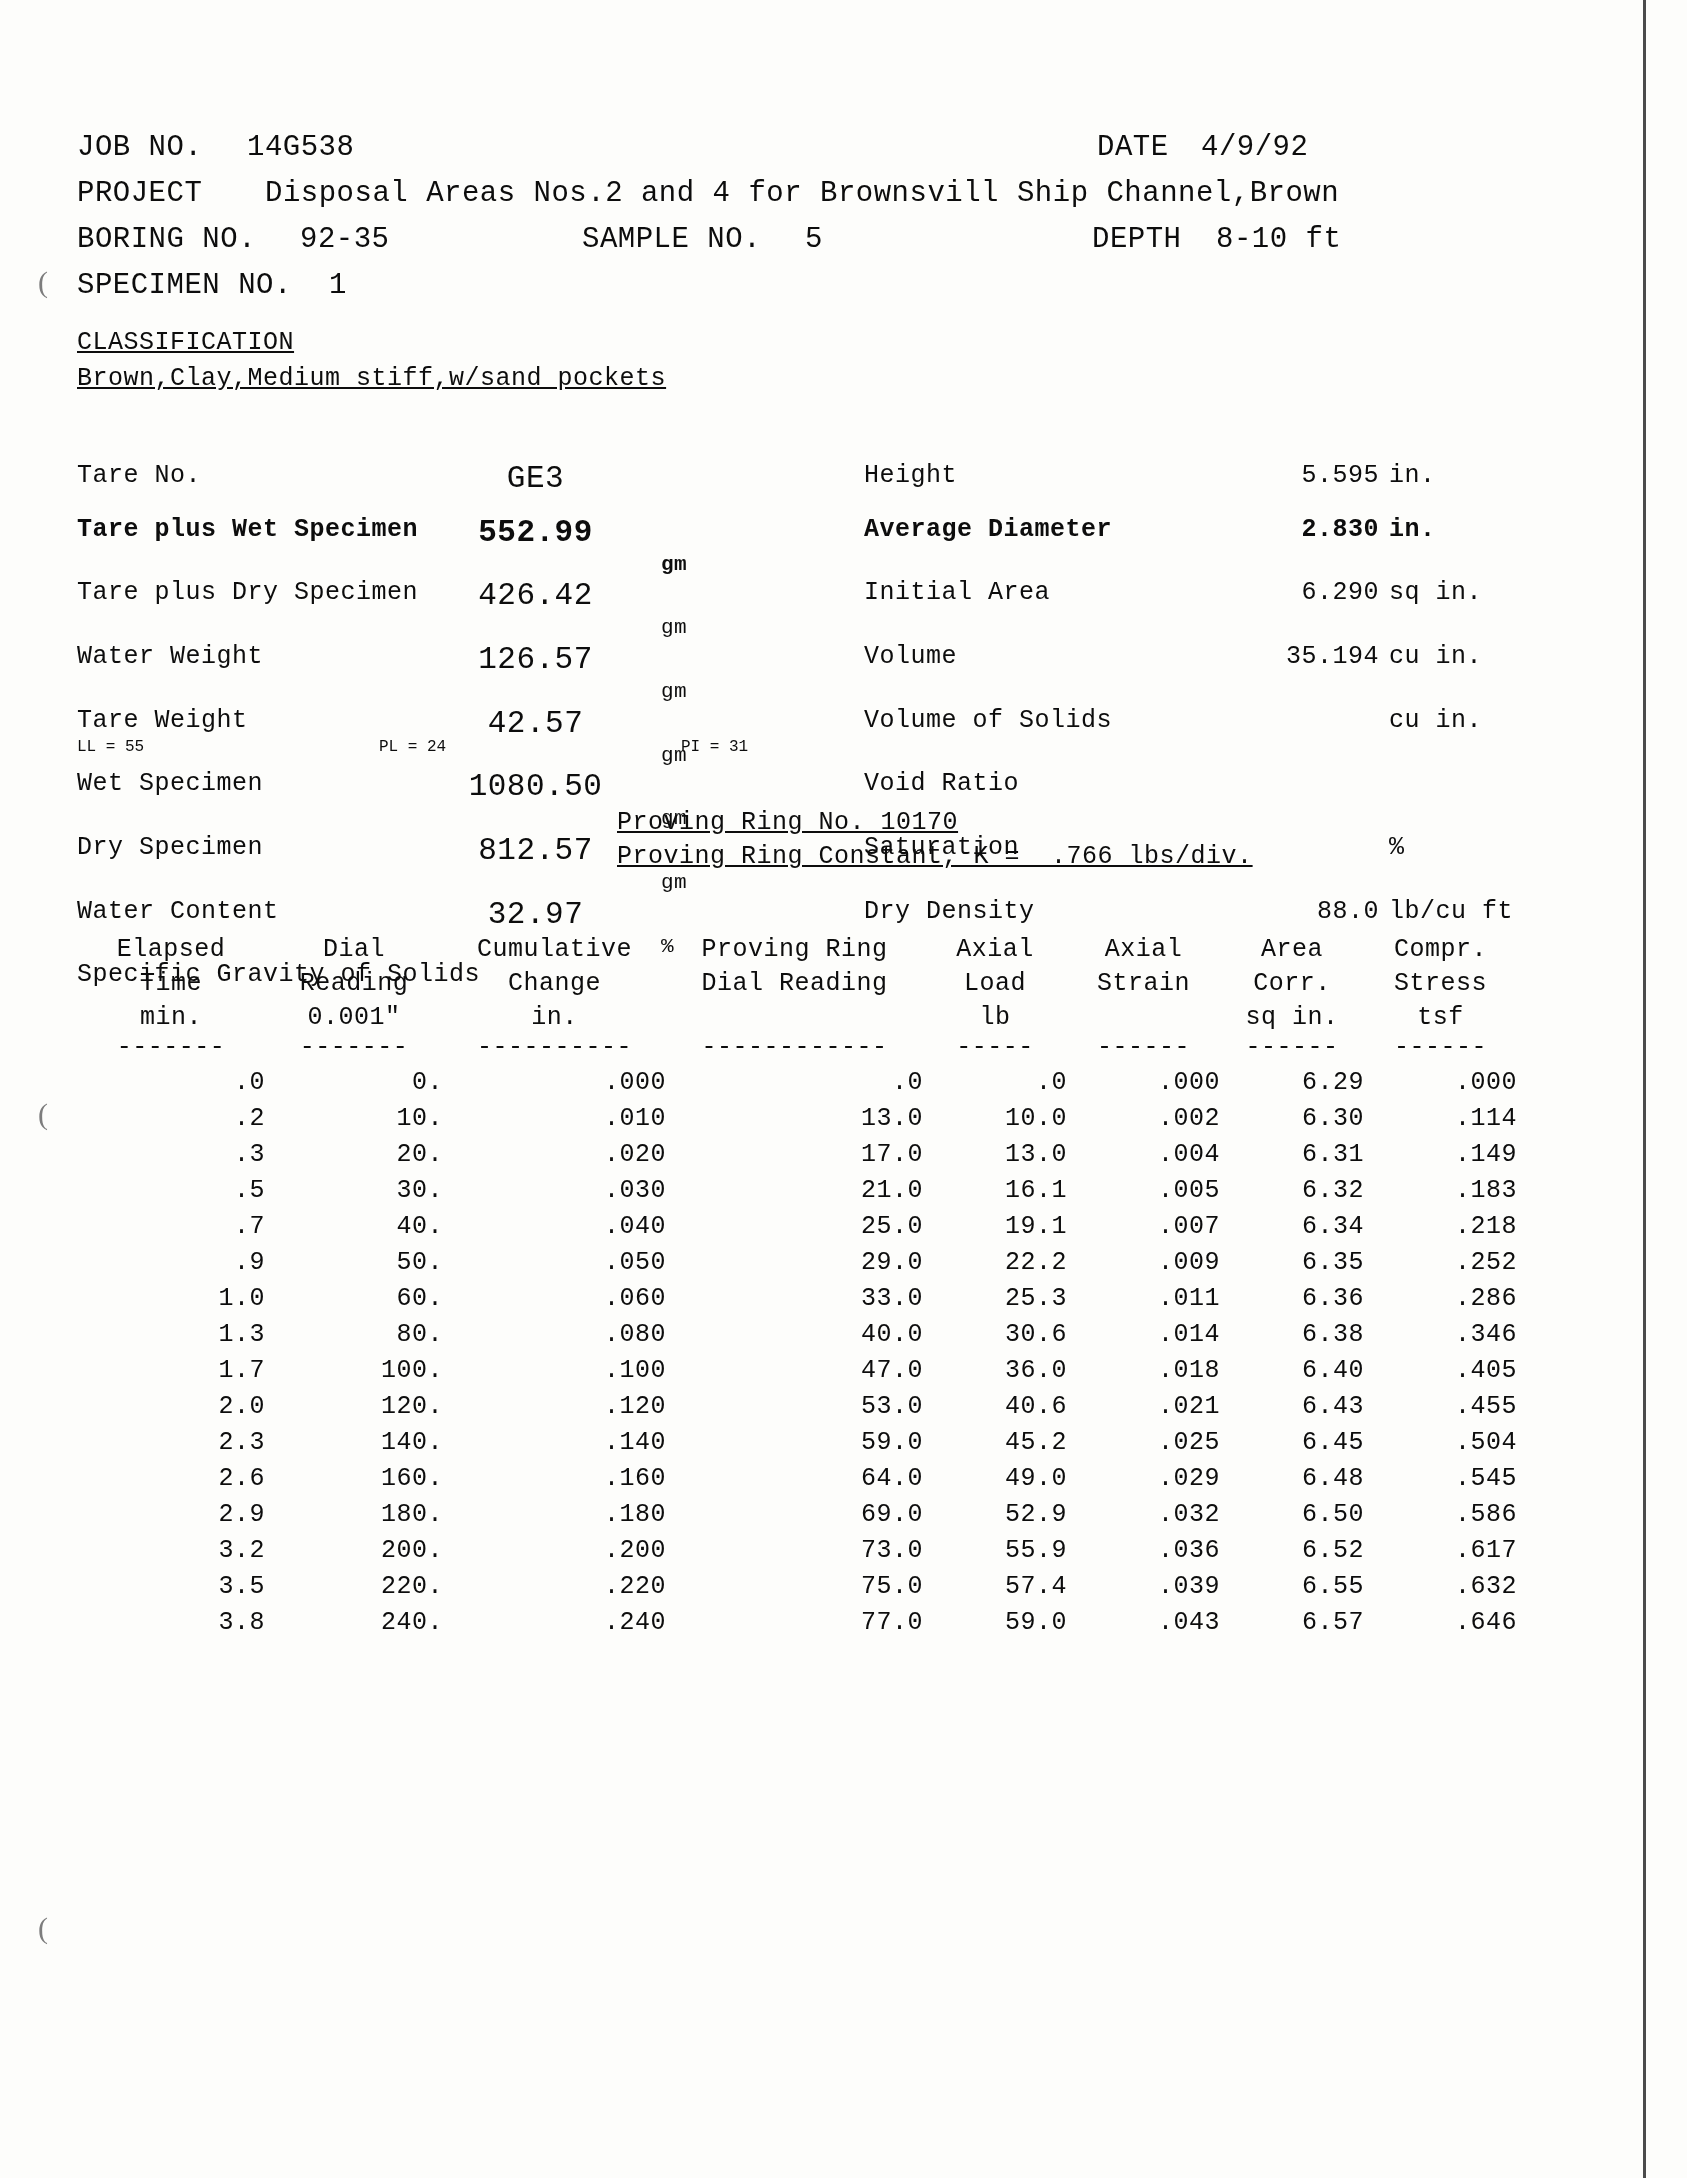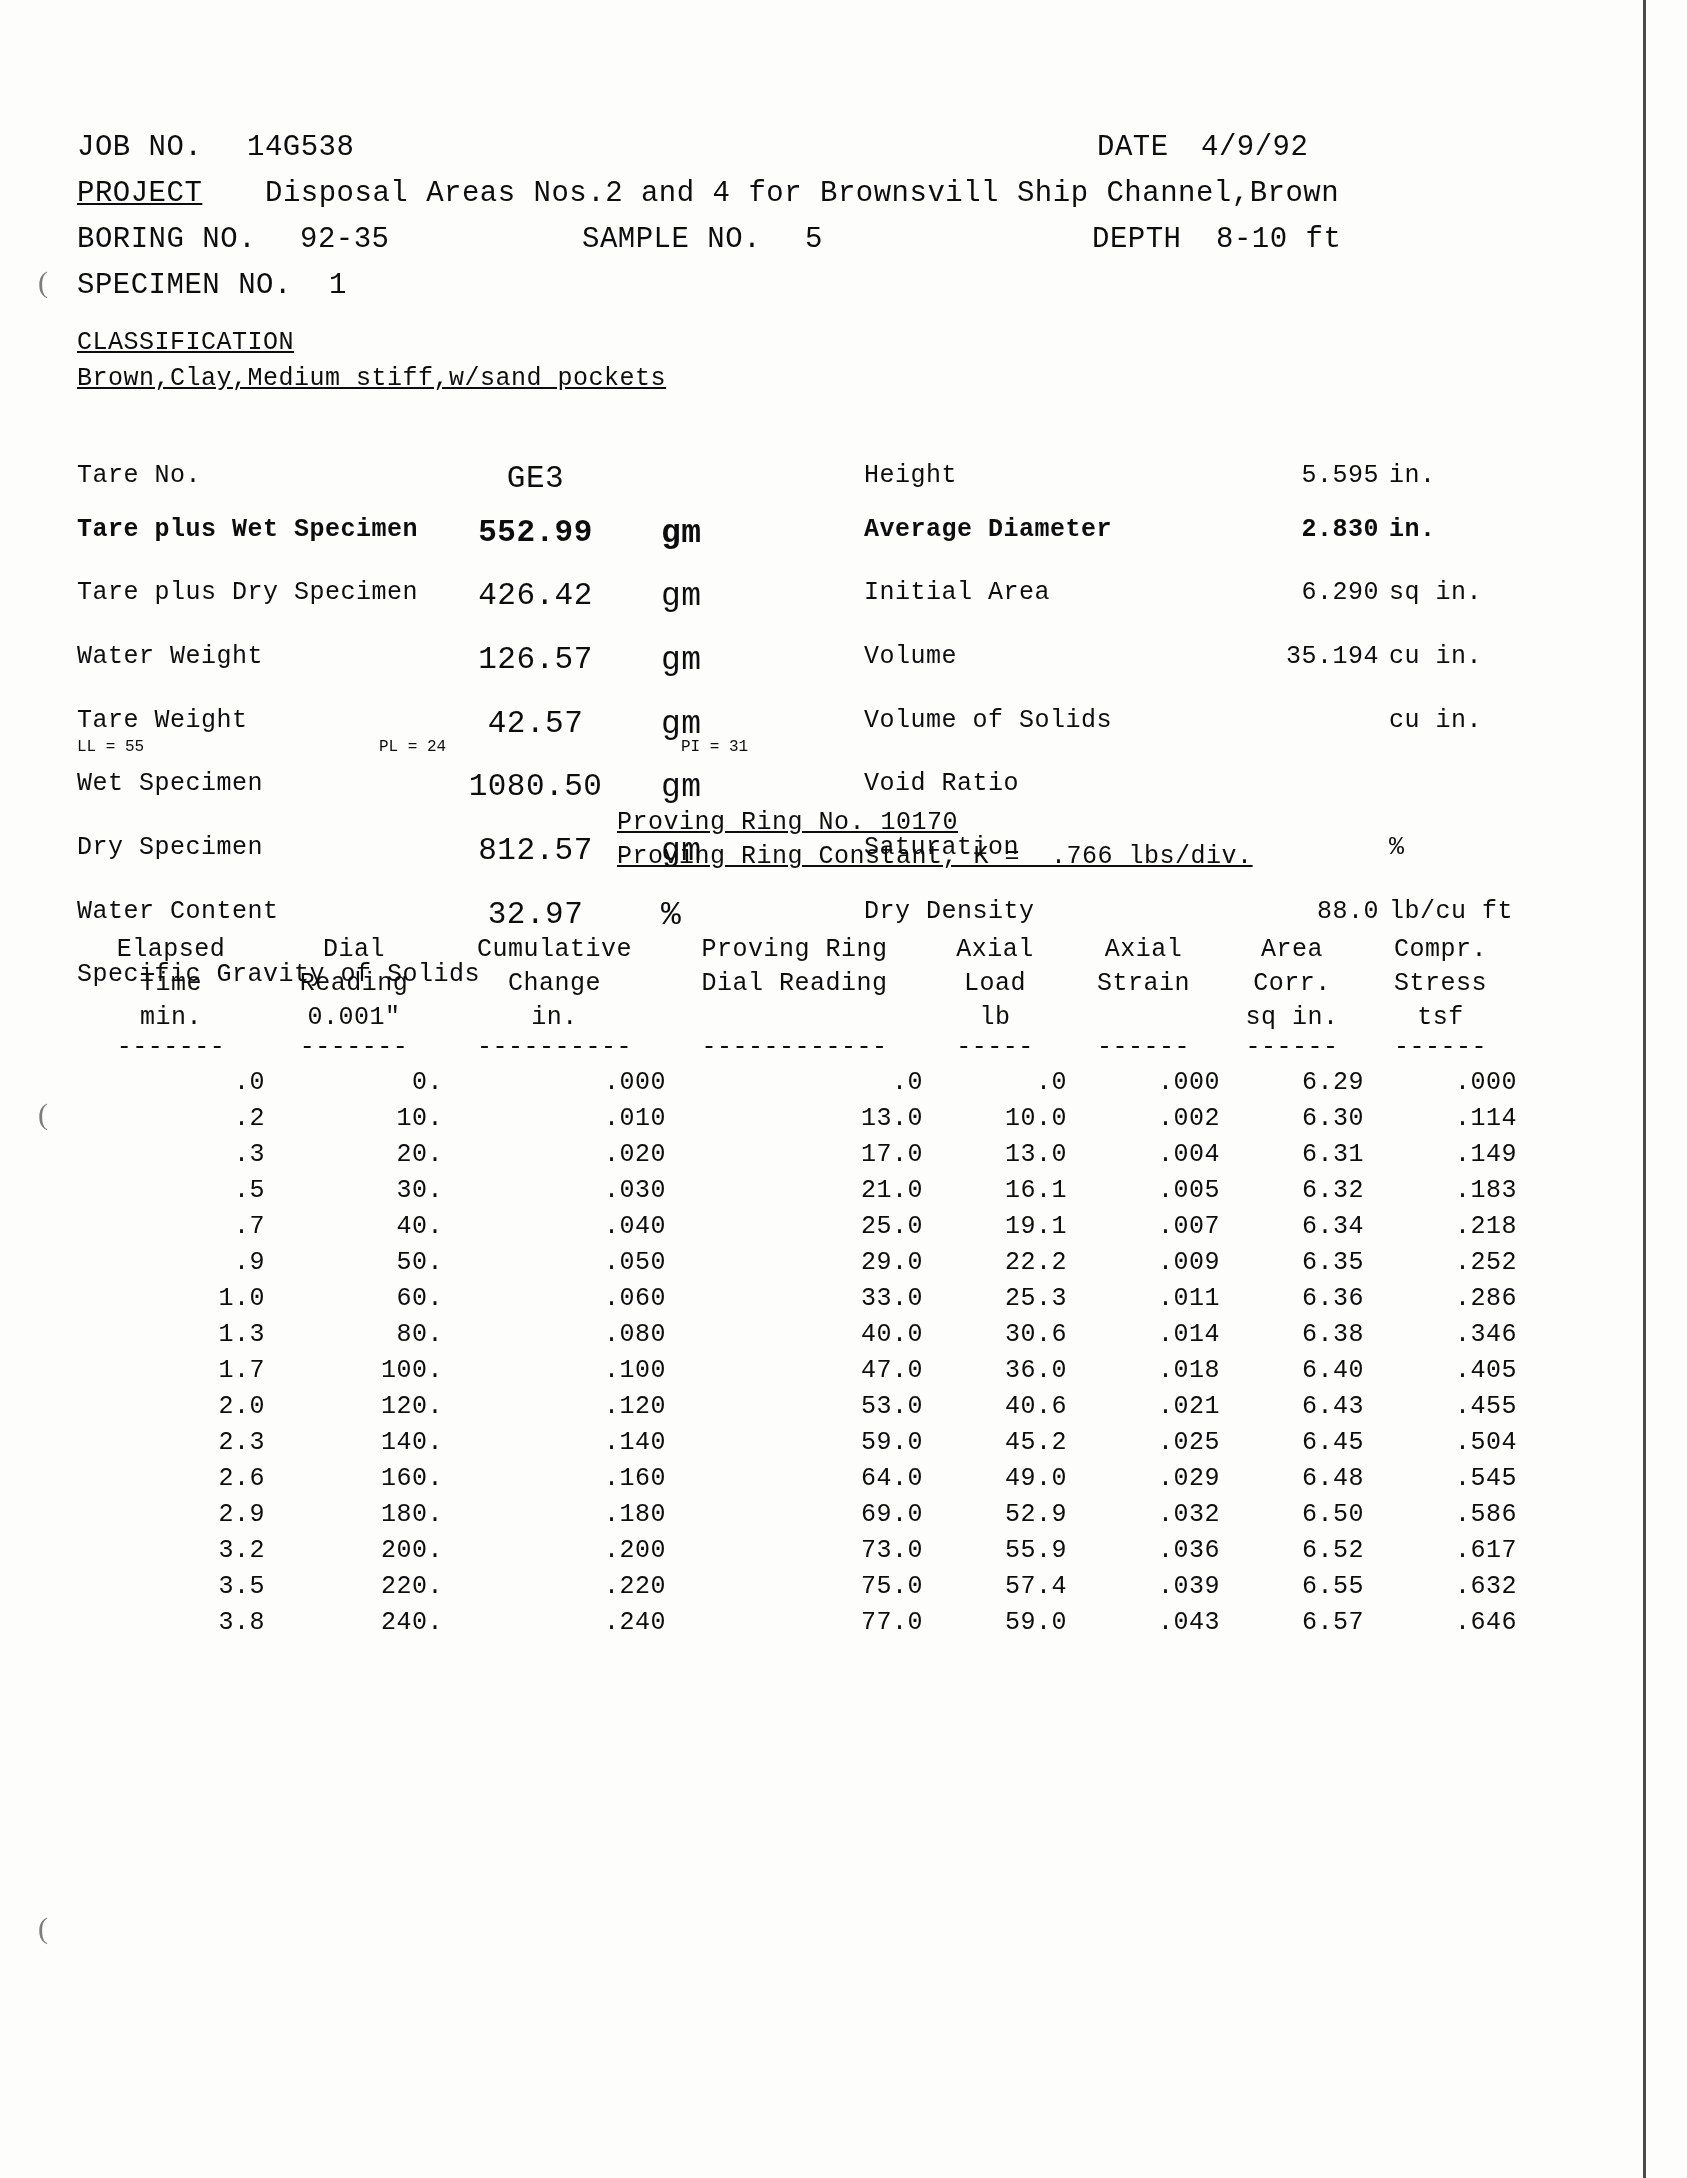--- a/index.html
+++ b/index.html
@@ -51,21 +51,21 @@
 
   
   .hline { position: relative; height: 46px; }
   .seg { position: absolute; white-space: pre; font-size: 29px; letter-spacing: 0.5px; }
 
   
   .props { position: relative; margin-top: 10px; height: 285px; }
   .prop-row { position: relative; height: 32px; }
   .pcol-label { position: absolute; left: 0; white-space: pre; font-size: 25px; letter-spacing: 0.5px;}
   .pcol-val   { position: absolute; left: 342px; width: 233px; text-align: center; white-space: pre; font-size: 31px; letter-spacing: 0.5px;}
-  .pcol-unit  { position: absolute; left: 584px; white-space: pre; font-size: 33px; letter-spacing: 0.5px;}
+  .pcol-unit  { position: absolute; left: 584px; white-space: pre; font-size: 21px; letter-spacing: 0.5px; margin-top: 38px;}
   .pcol-label2{ position: absolute; left: 787px; white-space: pre; font-size: 25px; letter-spacing: 0.5px;}
   .pcol-val2  { position: absolute; left: 1119px; width: 183px; text-align: right; white-space: pre; font-size: 25px; letter-spacing: 0.5px;}
   .pcol-unit2 { position: absolute; left: 1312px; white-space: pre; font-size: 25px; letter-spacing: 0.5px;}
 
   .atterberg { position: relative; height: 40px; margin-top: 2px;}
   .atterberg .a1 { position: absolute; left: 0; }
   .atterberg .a2 { position: absolute; left: 302px; }
   .atterberg .a3 { position: absolute; left: 604px; }
 
   .ring { margin-top: 28px; margin-left: 540px; }
@@ -130,21 +130,21 @@
   <div class="content">
 
     <div class="hline">
       <span class="seg" style="left:0;">JOB NO.</span>
       <span class="seg" style="left:170px;">14G538</span>
       <span class="seg" style="left:1020px;">DATE</span>
       <span class="seg" style="left:1124px;">4/9/92</span>
     </div>
 
     <div class="hline">
-      <span class="seg" style="left:0;text-decoration:underline;">PROJECT</span>
+      <span class="seg" style="left:0;">PROJECT</span>
       <span class="seg" style="left:188px;">Disposal Areas Nos.2 and 4 for Brownsvill Ship Channel,Brown</span>
     </div>
 
     <div class="hline">
       <span class="seg" style="left:0;text-align:center;">BORING NO.</span>
       <span class="seg" style="left:223px;">92-35</span>
       <span class="seg" style="left:505px;">SAMPLE NO.</span>
       <span class="seg" style="left:728px;">5</span>
       <span class="seg" style="left:1015px;">DEPTH</span>
       <span class="seg" style="left:1139px;">8-10 ft</span>

